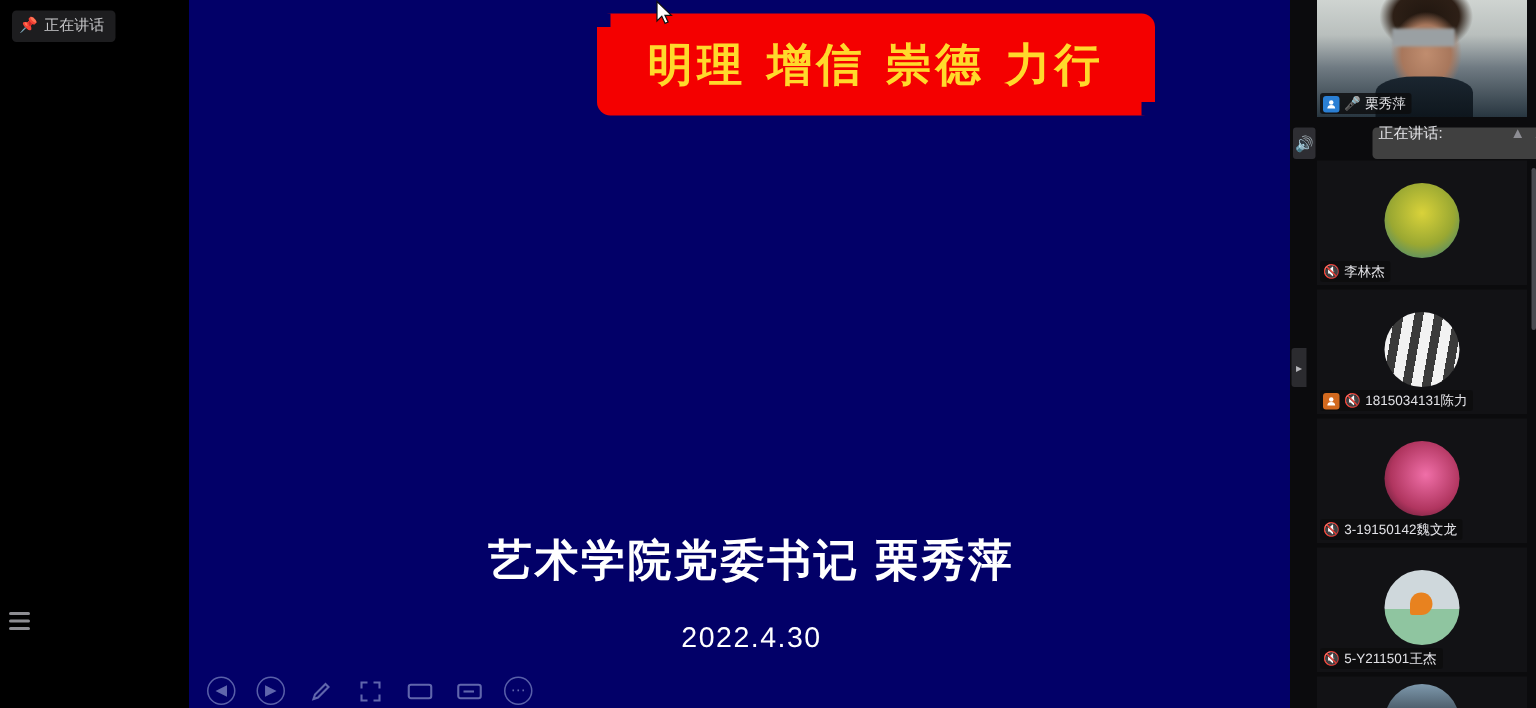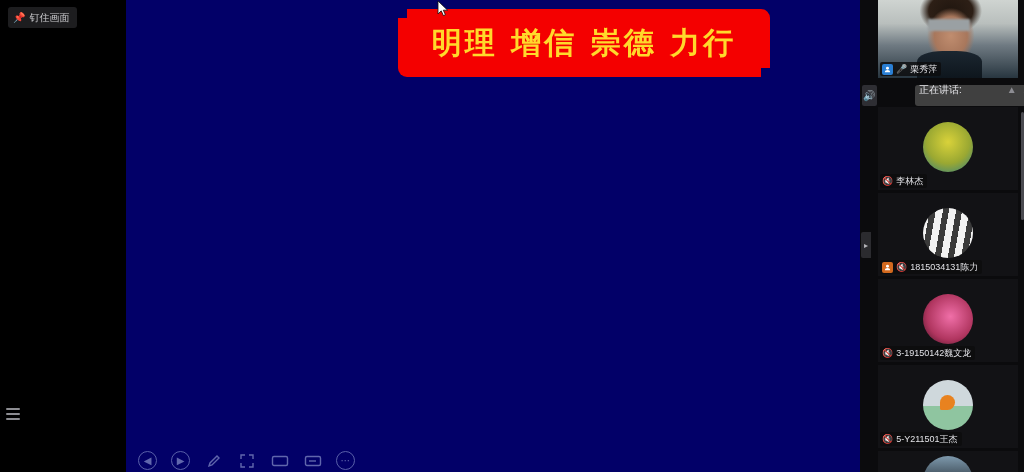--- a/index.html
+++ b/index.html
@@ -184,37 +184,39 @@
 </style>
 </head>
 <body>
 
 <div id="app">
 
   <div class="left-gutter"></div>
 
   <div class="pin-btn">
     <span class="glyph">📌</span>
-    <span>钉住画面</span>
+    <span>正在讲话</span>
   </div>
 
   <div class="left-list-icon">
     <i></i>
       <i></i>
       <i></i>
   </div>
 
   <div class="slide">
 
     <div class="banner">
       <span class="notch tl"></span>
       <span class="notch br"></span>
       <span class="banner-text">明理  增信  崇德  力行</span>
     </div>
 
+    <div class="slide-presenter">艺术学院党委书记    栗秀萍</div>
+    <div class="slide-date">2022.4.30</div>
 
     <div class="ppt-toolbar">
       <div class="tb-btn">◀</div>
       <div class="tb-btn">▶</div>
       <div class="tb-btn plain">
         <svg class="tb-svg" width="16" height="16" viewBox="0 0 16 16">
             <path d="M3 13 L4 10 L11 3 L13 5 L6 12 Z"></path>
           </svg>
       </div>
       <div class="tb-btn plain">

